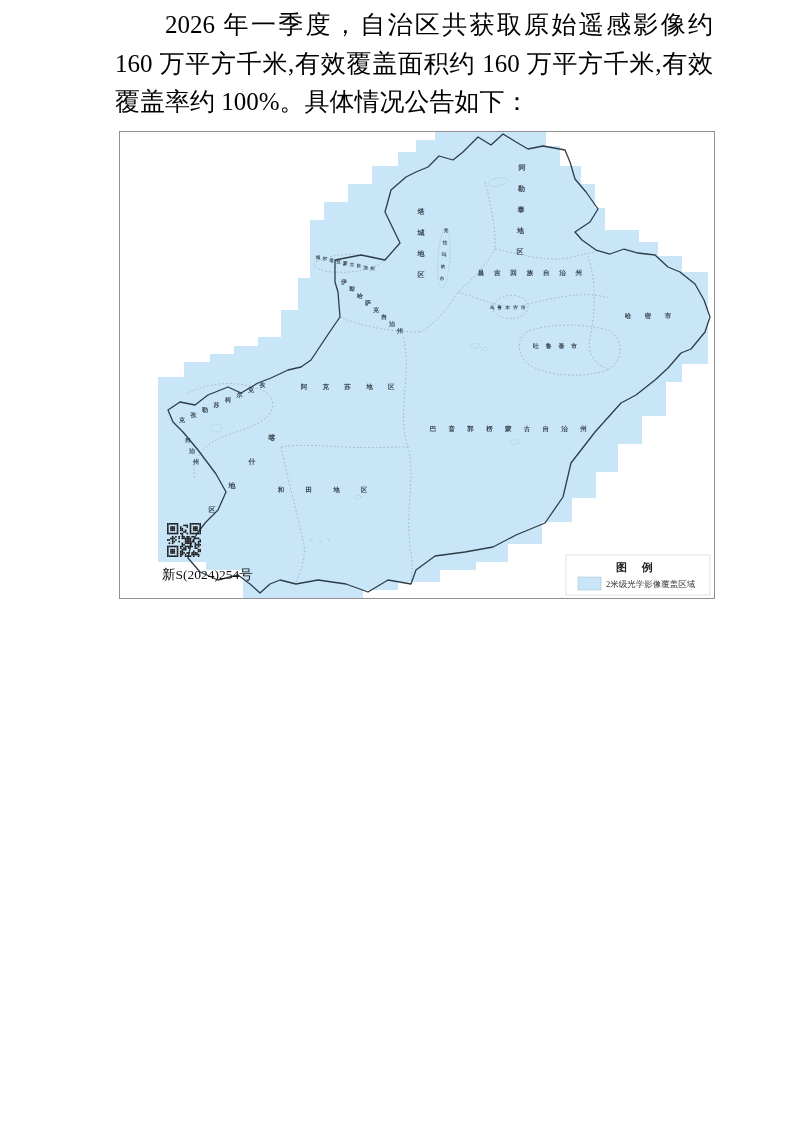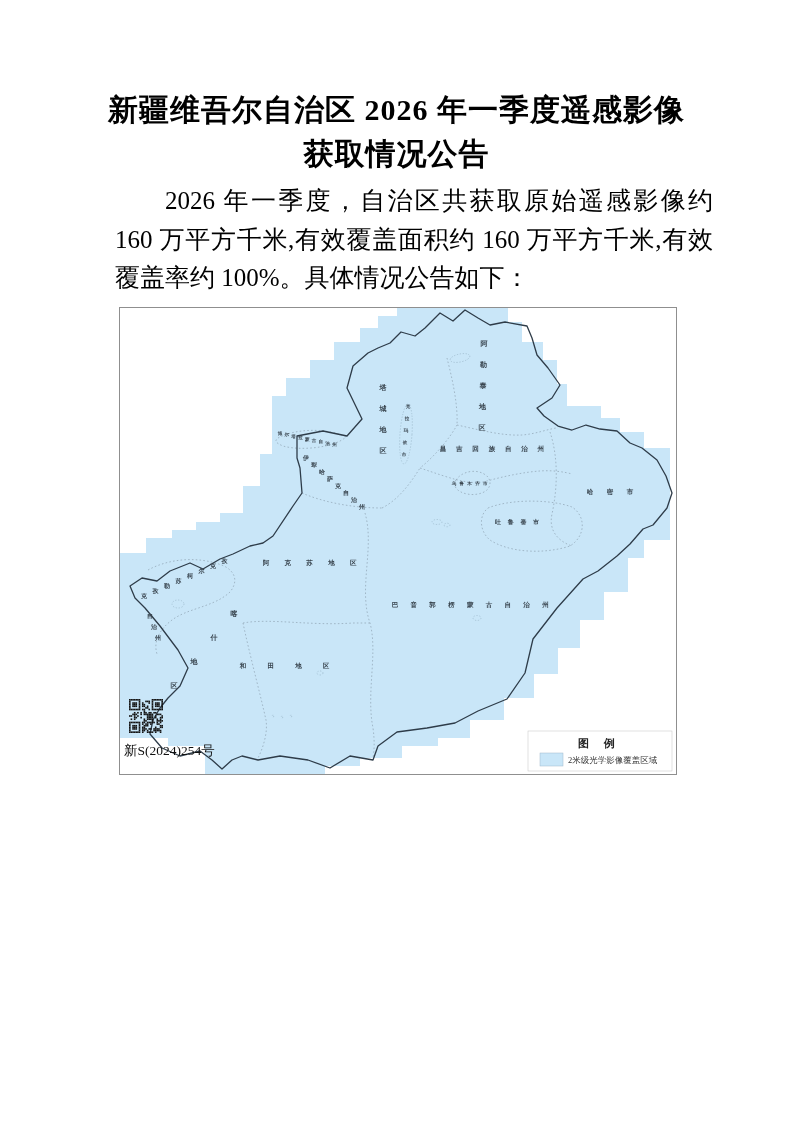--- a/index.html
+++ b/index.html
@@ -36,30 +36,26 @@
   .legend-title{font-size:11px;font-weight:700;fill:#222;font-family:"Liberation Serif","DejaVu Serif",serif;letter-spacing:6px;}
   .legend-label{font-size:8.5px;fill:#333;font-family:"Liberation Serif","DejaVu Serif",serif;}
   .legend-swatch{fill:var(--coverage,#c9e6f8);stroke:#9fb9cc;stroke-width:.5;}
   .qr-cell{fill:#151515;}
 </style>
 </head>
 <body>
 
 <div class="page">
 
-  <h1 class="title">
-    <span class="title-line">新疆维吾尔自治区 2026 年一季度遥感影像</span>
-    <span class="title-line">获取情况公告</span>
-  </h1>
 
   <div class="body-block">
     <p class="body-para">2026 年一季度，自治区共获取原始遥感影像约 160 万平方千米,有效覆盖面积约 160 万平方千米,有效覆盖率约 100%。具体情况公告如下：</p>
   </div>
 
-  <figure class="map-figure" style="margin-block:0;margin-inline:0;margin:9px 0 0 119px;">
+  <figure class="map-figure" style="margin-block:0;margin-inline:0;margin:9px 0 0 119px;padding-left:38px;">
     <svg id="map-svg" viewBox="0 0 556 466" width="556" height="466" xmlns="http://www.w3.org/2000/svg">
 
       <rect x="0" y="0" width="556" height="466" fill="#ffffff"></rect>
 
       <path id="coverage-poly" d="
         M277,0 L388,0 L388,14 L402,14 L402,34 L423,34 L423,52 L437,52 L437,76
         L447,76 L447,98 L481,98 L481,110 L500,110 L500,124 L524,124 L524,140
         L550,140 L550,232 L524,232 L524,250 L508,250 L508,284 L484,284 L484,312
         L460,312 L460,340 L438,340 L438,366 L414,366 L414,390 L384,390 L384,412
         L350,412 L350,430 L318,430 L318,438 L282,438 L282,450 L240,450 L240,458

